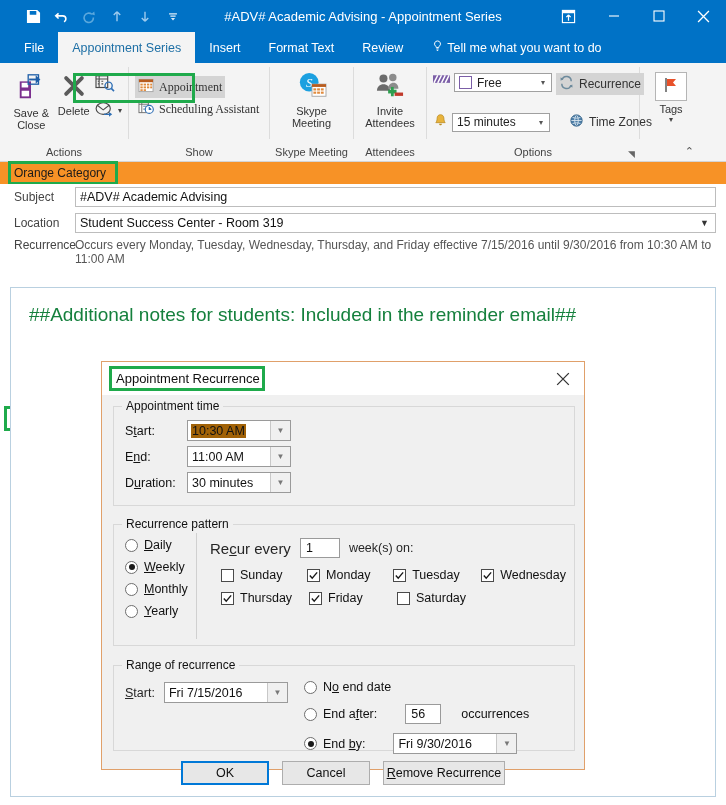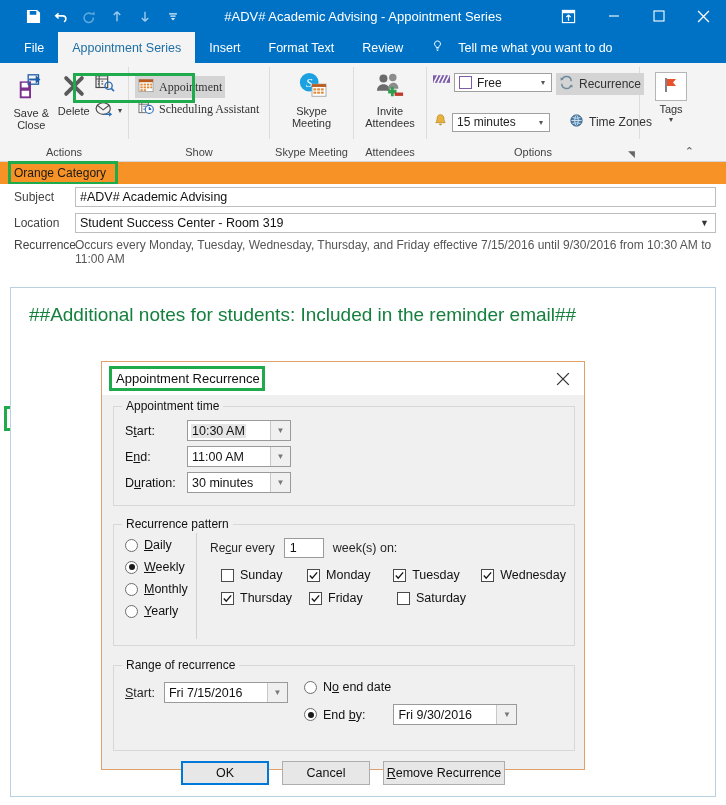--- a/index.html
+++ b/index.html
@@ -19,21 +19,21 @@
   .qat-btn.dim{color:#5ba8dd;}
   .qat-btn svg{display:block;}
   .win-title{position:absolute;left:0;right:0;text-align:center;color:#fff;font-size:13px;pointer-events:none;}
   .win-ctrls{position:absolute;right:0;top:0;height:32px;display:flex;align-items:center;}
   .win-btn{width:45px;height:32px;display:flex;align-items:center;justify-content:center;color:#fff;}
 
   
   .tabstrip{height:31px;background:#0072c6;display:flex;align-items:flex-end;padding-left:10px;}
   .tab{height:31px;padding:0 14px;display:flex;align-items:center;color:#fff;font-size:12.5px;white-space:nowrap;}
   .tab.active{background:#f4f4f4;color:#1d6fa5;}
-  .tab.tellme{color:#fff;gap:14px;}
+  .tab.tellme{color:#fff;gap:3px;}
 
   
   .ribbon{height:98px;background:#f4f4f4;border-bottom:1px solid #d4d4d4;display:flex;position:relative;}
   .rgroup{position:relative;display:flex;flex-direction:column;justify-content:space-between;padding:3px 0 0 0;}
   .rgroup .gbody{display:flex;align-items:flex-start;padding:2px 6px 0 6px;flex:1;}
   .glabel{text-align:center;font-size:11px;color:#444;padding-bottom:3px;position:relative;}
   .gsep{width:1px;background:#dcdcdc;margin:4px 0 22px 0;}
   .bigbtn{width:52px;display:flex;flex-direction:column;align-items:center;gap:2px;padding-top:4px;}
   .bigbtn .lbl{font-size:11px;text-align:center;line-height:12px;color:#333;}
   .smallrow{display:flex;align-items:center;gap:5px;height:20px;padding:1px 3px;}
@@ -71,21 +71,21 @@
   .dlgtitle{height:33px;display:flex;align-items:center;position:relative;background:#fff;}
   .dlgtitle .t{font-size:13px;color:#111;padding-left:14px;}
   .dlgclose{position:absolute;right:10px;top:6px;width:22px;height:22px;display:flex;align-items:center;justify-content:center;color:#333;}
   .dlgbody{background:#f0f0f0;position:absolute;left:0;right:0;top:33px;bottom:0;padding:0;}
   .fieldset{position:absolute;border:1px solid #d8d8d8;box-sizing:border-box;}
   .legend{position:absolute;top:-8px;left:8px;background:#f0f0f0;padding:0 4px;font-size:12px;color:#111;}
   .lrow{display:flex;align-items:center;margin-bottom:5px;}
   .lrow .ll{width:62px;font-size:12.5px;color:#111;}
   .dcombo{width:104px;height:21px;border:1px solid #9a9a9a;background:#fff;display:flex;align-items:center;box-sizing:border-box;}
   .dcombo .v{flex:1;padding-left:4px;font-size:12.5px;color:#111;white-space:nowrap;}
-  .dcombo .v.selhl{background:#e5e5e5;display:inline-block;flex:none;margin-left:3px;padding:0 1px;}
+  .dcombo .v.selhl{background:#a16207;display:inline-block;flex:none;margin-left:3px;padding:0 1px;}
   .dcombo .btn{width:19px;height:19px;border-left:1px solid #c8c8c8;background:#f0f0f0;display:flex;align-items:center;justify-content:center;font-size:8px;color:#777;}
   .radio{display:flex;align-items:center;gap:6px;font-size:12.5px;color:#111;margin-bottom:8px;}
   .rdot{width:13px;height:13px;border:1px solid #6e6e6e;border-radius:50%;background:#fff;display:flex;align-items:center;justify-content:center;box-sizing:border-box;flex:none;}
   .rdot i{width:6px;height:6px;border-radius:50%;background:#1a1a1a;display:none;}
   .rdot.on i{display:block;}
   .cbx{display:flex;align-items:center;gap:6px;font-size:12.5px;color:#111;}
   .cbox{width:13px;height:13px;border:1px solid #4a4a4a;background:#fff;display:flex;align-items:center;justify-content:center;box-sizing:border-box;flex:none;}
   .cbox svg{display:none;}
   .cbox.on svg{display:block;}
   .numbox{width:40px;height:20px;border:1px solid #9a9a9a;background:#fff;font-size:12.5px;color:#111;
@@ -514,21 +514,21 @@
             <span><u>M</u>onthly</span>
           </div>
           <div class="radio" style="margin-bottom:0">
             <span class="rdot"></span>
             <span><u>Y</u>early</span>
           </div>
         </div>
 
         <div style="position:absolute;left:96px;top:13px;right:8px;">
           <div style="display:flex;align-items:center;gap:9px;margin-bottom:10px;">
-            <span style="font-size:12px;">Re<u>c</u>ur every</span>
+            <span style="font-size:15px;">Re<u>c</u>ur every</span>
             <span class="numbox">
                 <span>1</span>
               </span>
             <span style="font-size:12.5px;">week(s) on:</span>
           </div>
           <div style="display:flex;margin-bottom:9px;padding-left:11px;">
             <div class="cbx" style="width:88px;">
               <span class="cbox"></span>
               <span>Sunday</span>
             </div>
@@ -591,20 +591,28 @@
             <span class="v">Fri 7/15/2016</span>
             <span class="btn">▼</span>
           </div>
         </div>
 
         <div style="position:absolute;left:190px;top:14px;">
           <div class="radio" style="margin-bottom:10px;">
             <span class="rdot"></span>
             <span>N<u>o</u> end date</span>
           </div>
+          <div class="radio" style="margin-bottom:9px;">
+            <span class="rdot"></span>
+            <span>End a<u>f</u>ter:</span>
+            <span class="numbox" style="width:36px;margin-left:22px;">
+                <span>56</span>
+              </span>
+            <span style="margin-left:14px;">occurrences</span>
+          </div>
           <div class="radio" style="margin-bottom:0;">
             <span class="rdot on">
                 <i></i>
               </span>
             <span>End <u>b</u>y:</span>
             <div class="dcombo" style="width:124px;margin-left:22px;">
               <span class="v">Fri 9/30/2016</span>
               <span class="btn">▼</span>
             </div>
           </div>

